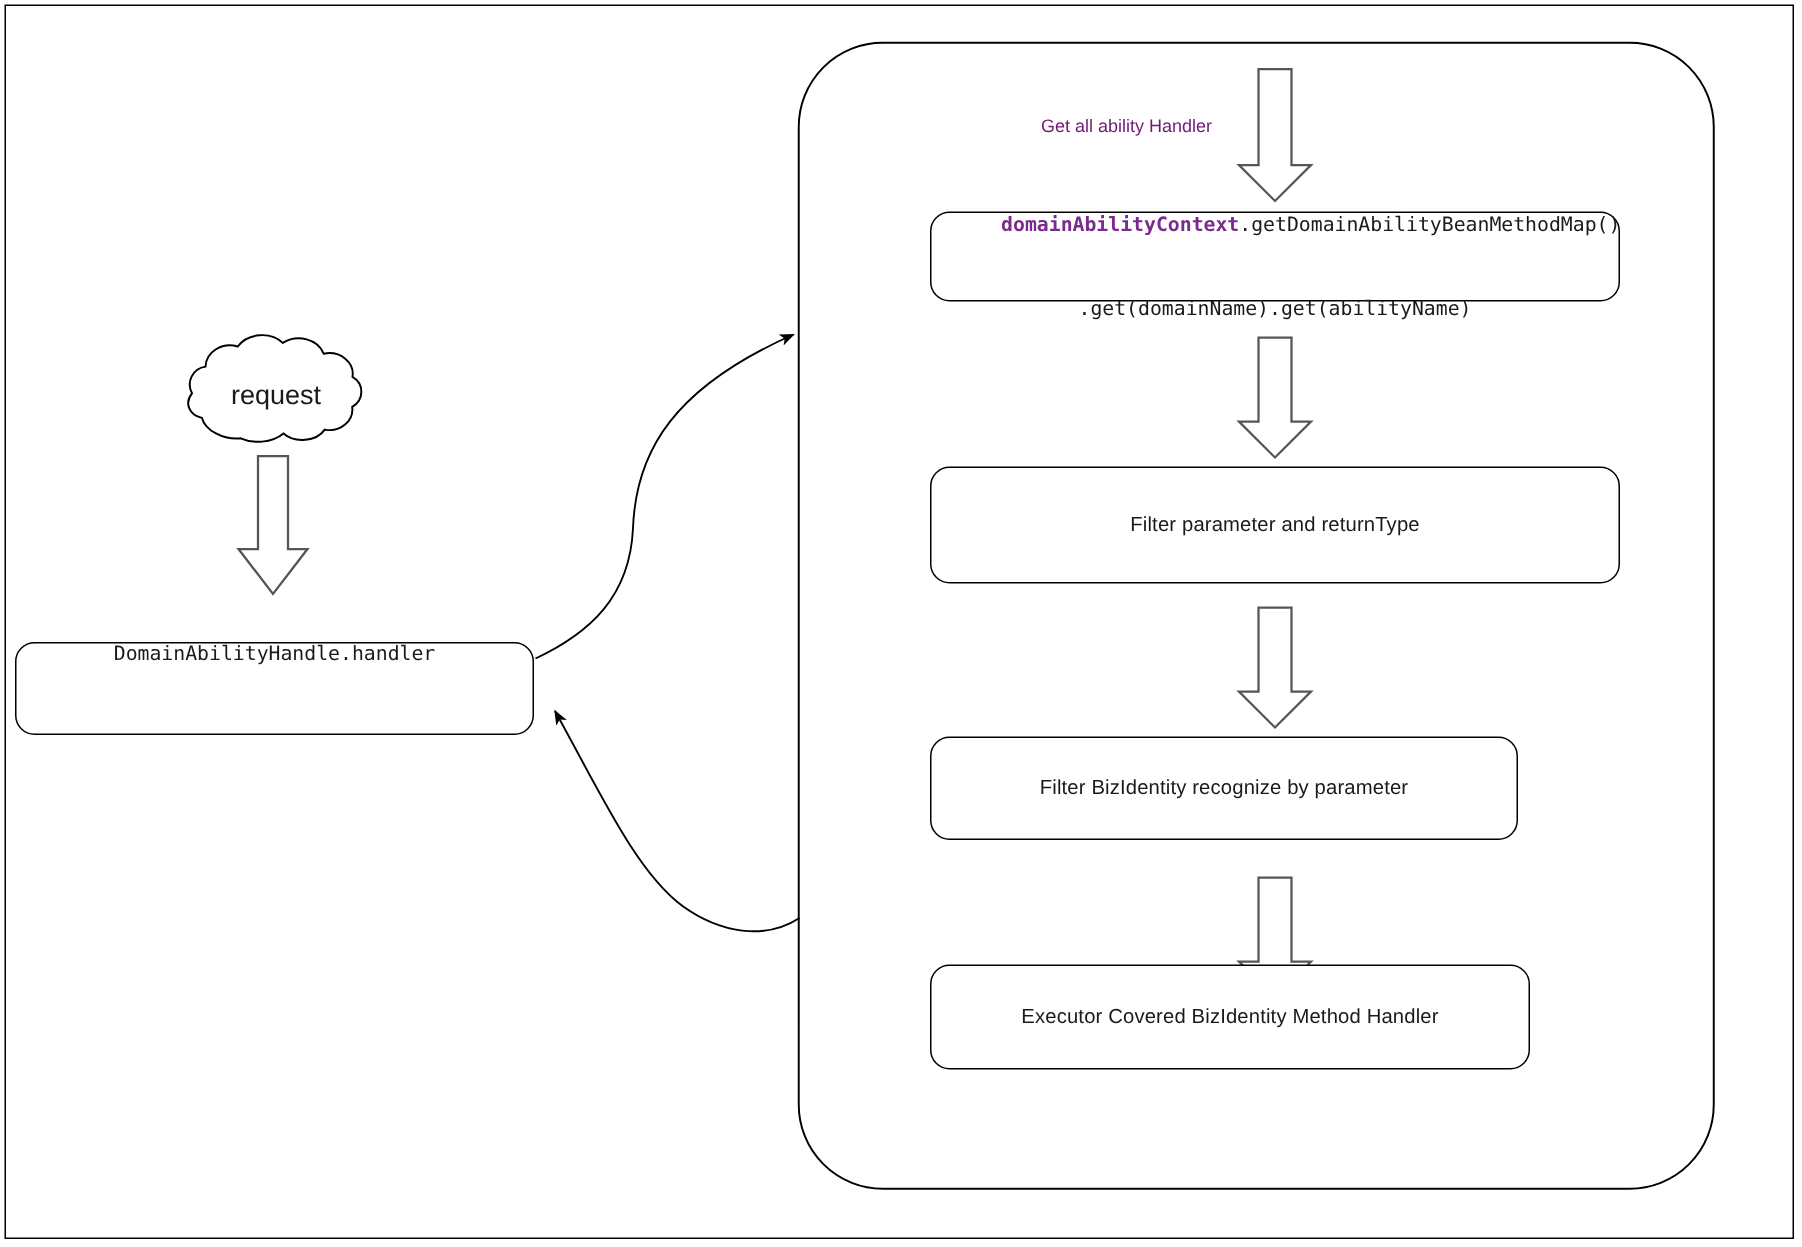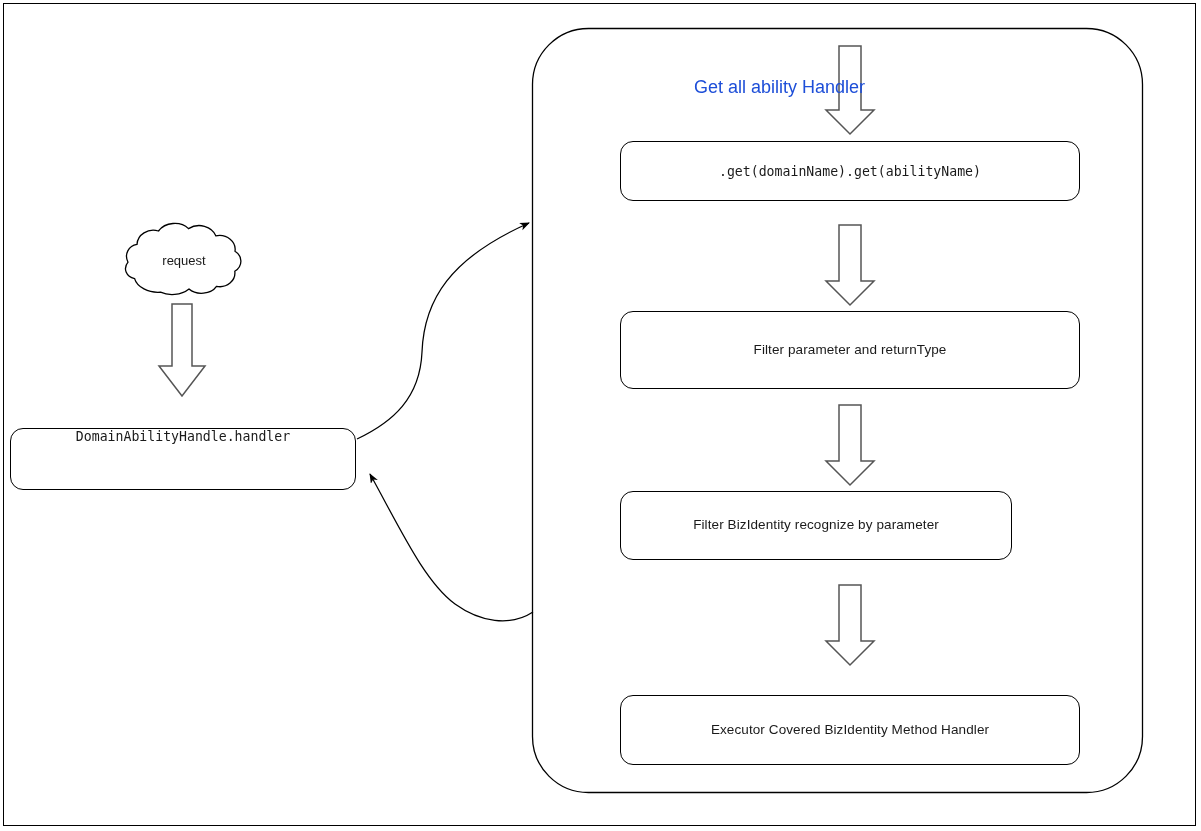--- a/index.html
+++ b/index.html
@@ -62,28 +62,28 @@
   }
   .mono-line + .mono-line {
     margin-top: 26px;
   }
   .accent {
     font-weight: bold;
   }
   .free-label {
     position: absolute;
     font-family: "Liberation Sans", sans-serif;
-    font-size: 18px;
-    color: #1d4ed8;
+    font-size: 12px;
+    color: #701a75;
     white-space: nowrap;
   }
   .cloud-text {
     position: absolute;
     font-family: "Liberation Sans", sans-serif;
-    font-size: 13px;
+    font-size: 18px;
     color: #1a1a1a;
     white-space: nowrap;
     text-align: center;
   }
 </style>
 </head>
 <body>
 
 <div id="page">
 
@@ -144,28 +144,31 @@
 
   <div class="cloud-text" style="left:130px; top:253px; width:108px;">request</div>
 
   <div class="node-box" style="left:10px; top:428px; width:346px; height:62px;justify-content:space-between;">
     <div class="mono-line">DomainAbilityHandle.handler</div>
   </div>
 
   <div class="free-label" style="left:694px; top:77px;">Get all ability Handler</div>
 
   <div class="node-box" style="left:620px; top:141px; width:460px; height:60px;">
+    <div class="mono-line">
+      <span class="accent" style="color: rgb(123, 42, 142);">domainAbilityContext</span><span>.getDomainAbilityBeanMethodMap()</span>
+    </div>
     <div class="mono-line">.get(domainName).get(abilityName)</div>
   </div>
 
   <div class="node-box" style="left:620px; top:311px; width:460px; height:78px;">
     <div class="node-label-sans">Filter parameter and returnType</div>
   </div>
 
   <div class="node-box" style="left:620px; top:491px; width:392px; height:69px;">
     <div class="node-label-sans">Filter BizIdentity recognize by parameter</div>
   </div>
 
-  <div class="node-box" style="left:620px; top:695px; width:460px; height:70px;">
+  <div class="node-box" style="left:620px; top:643px; width:400px; height:70px;">
     <div class="node-label-sans">Executor Covered BizIdentity Method Handler</div>
   </div>
 
 </div>
 
 </body></html>

